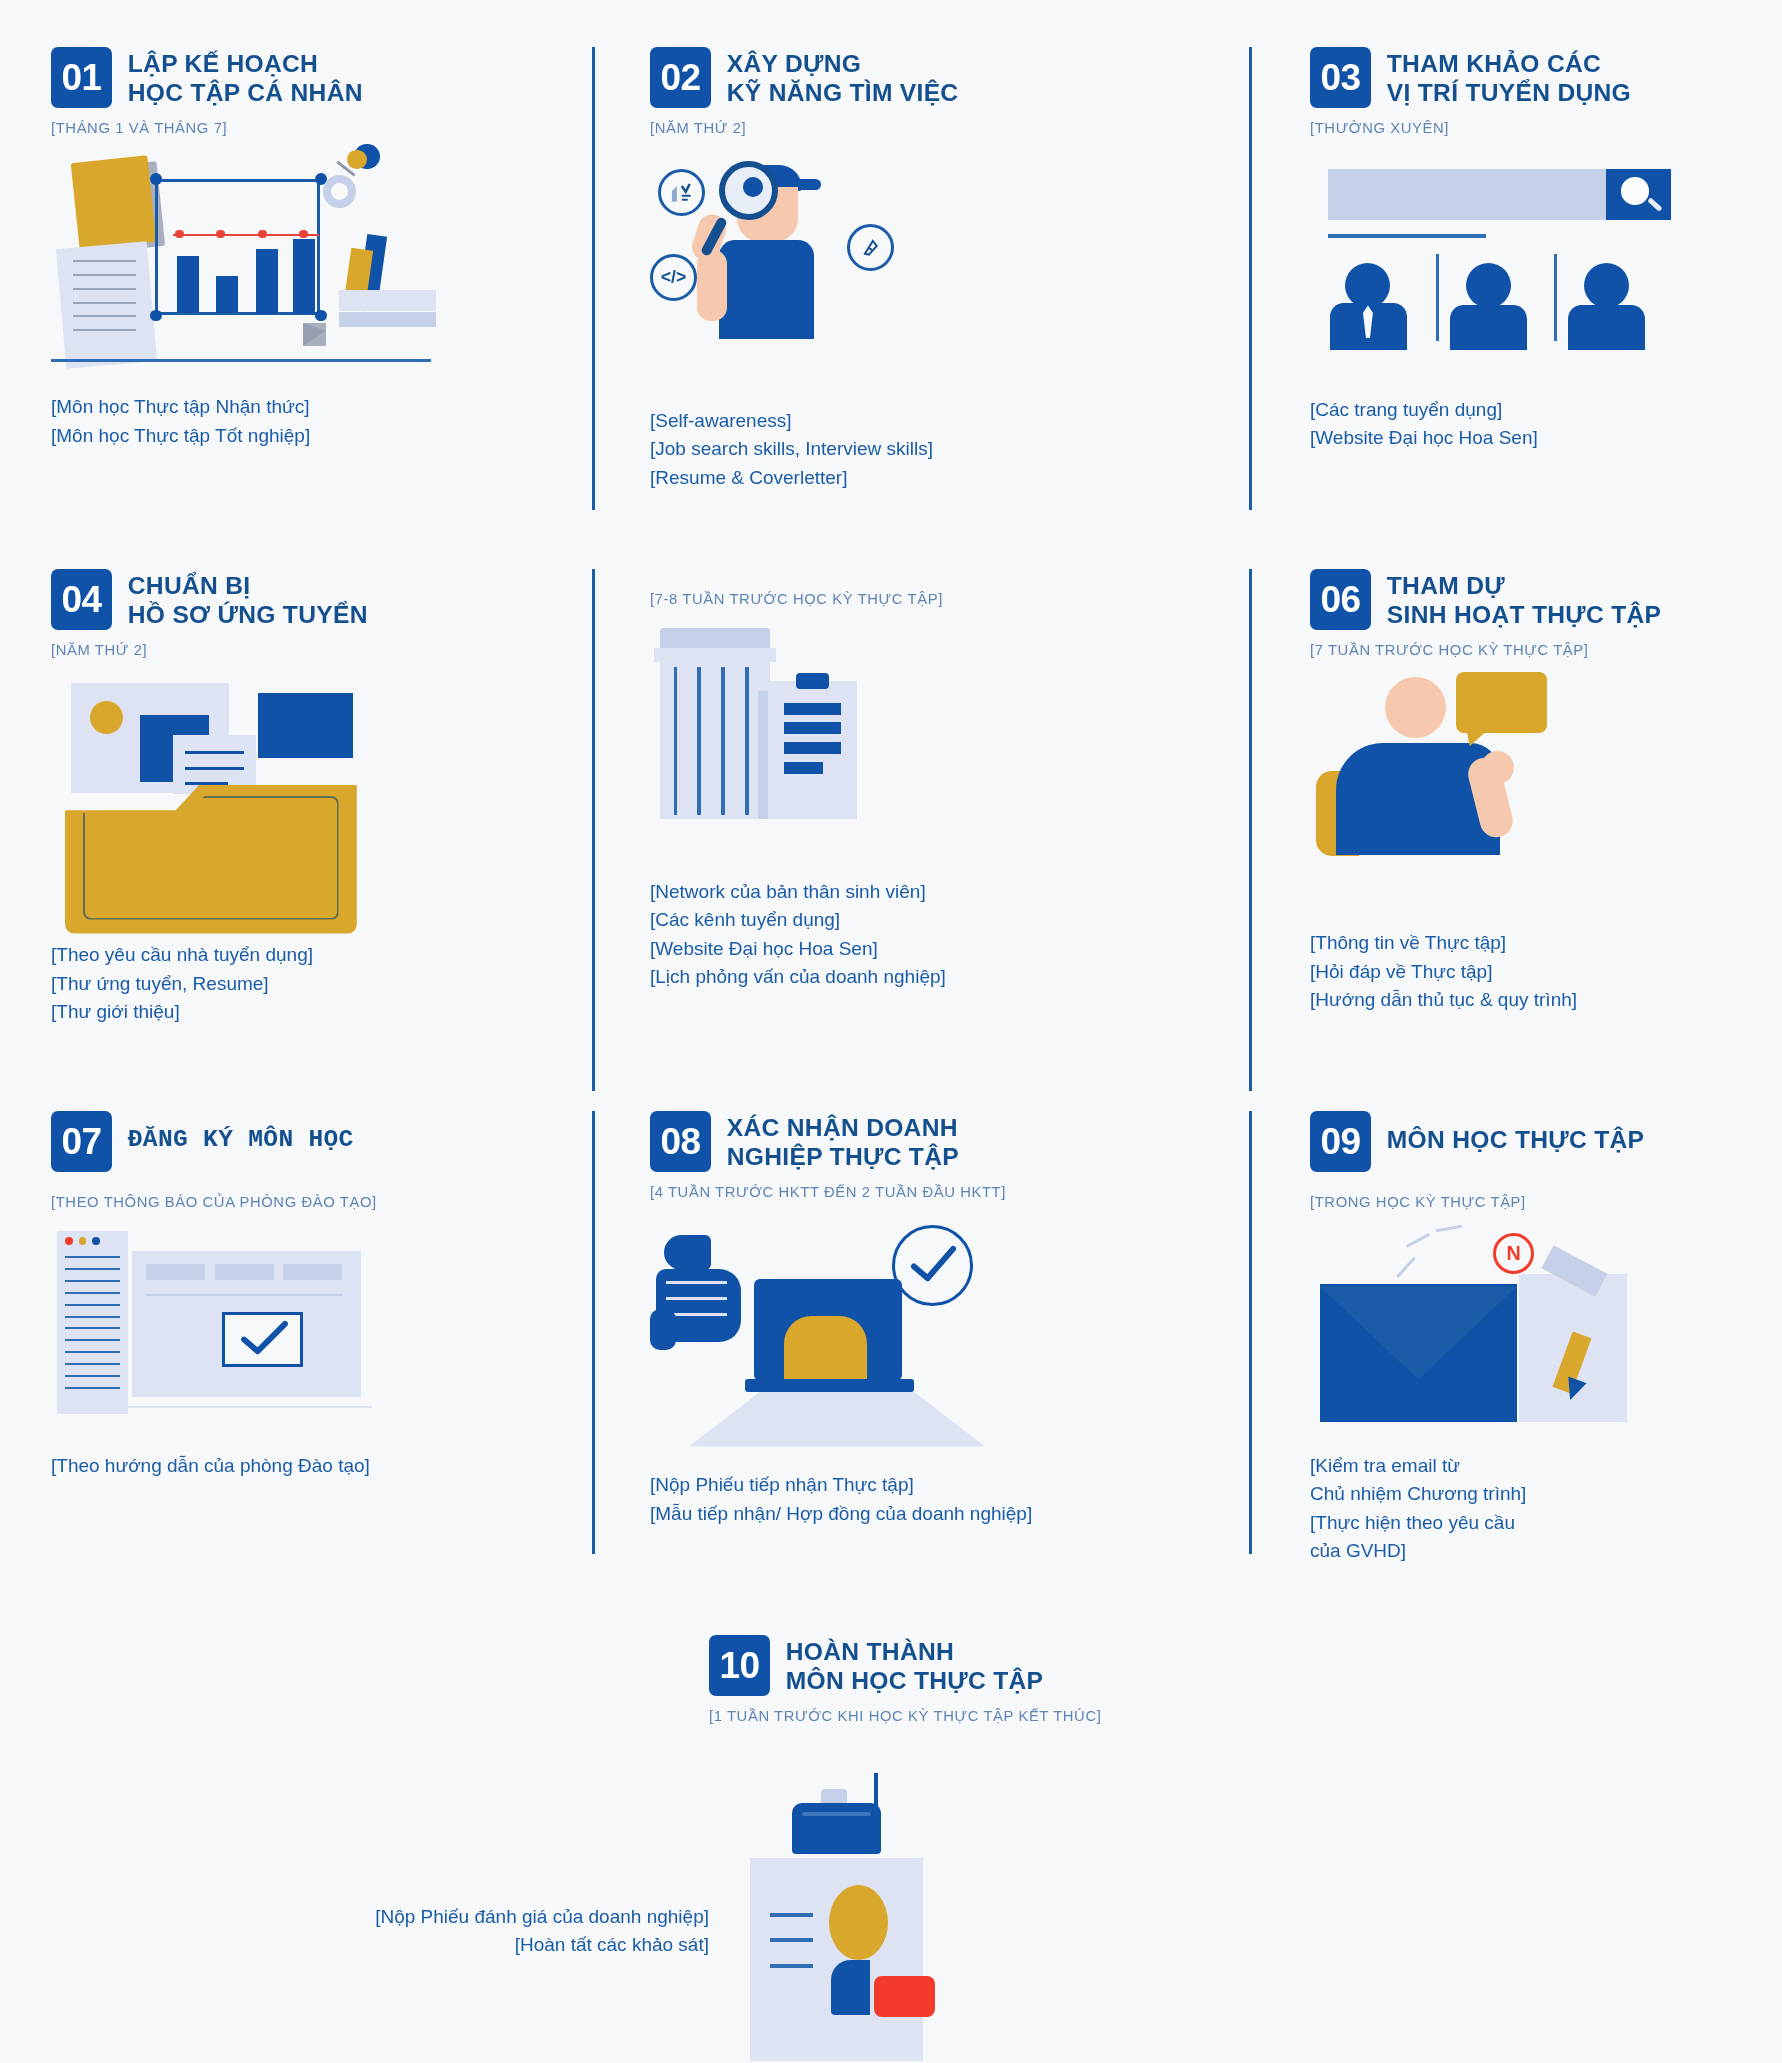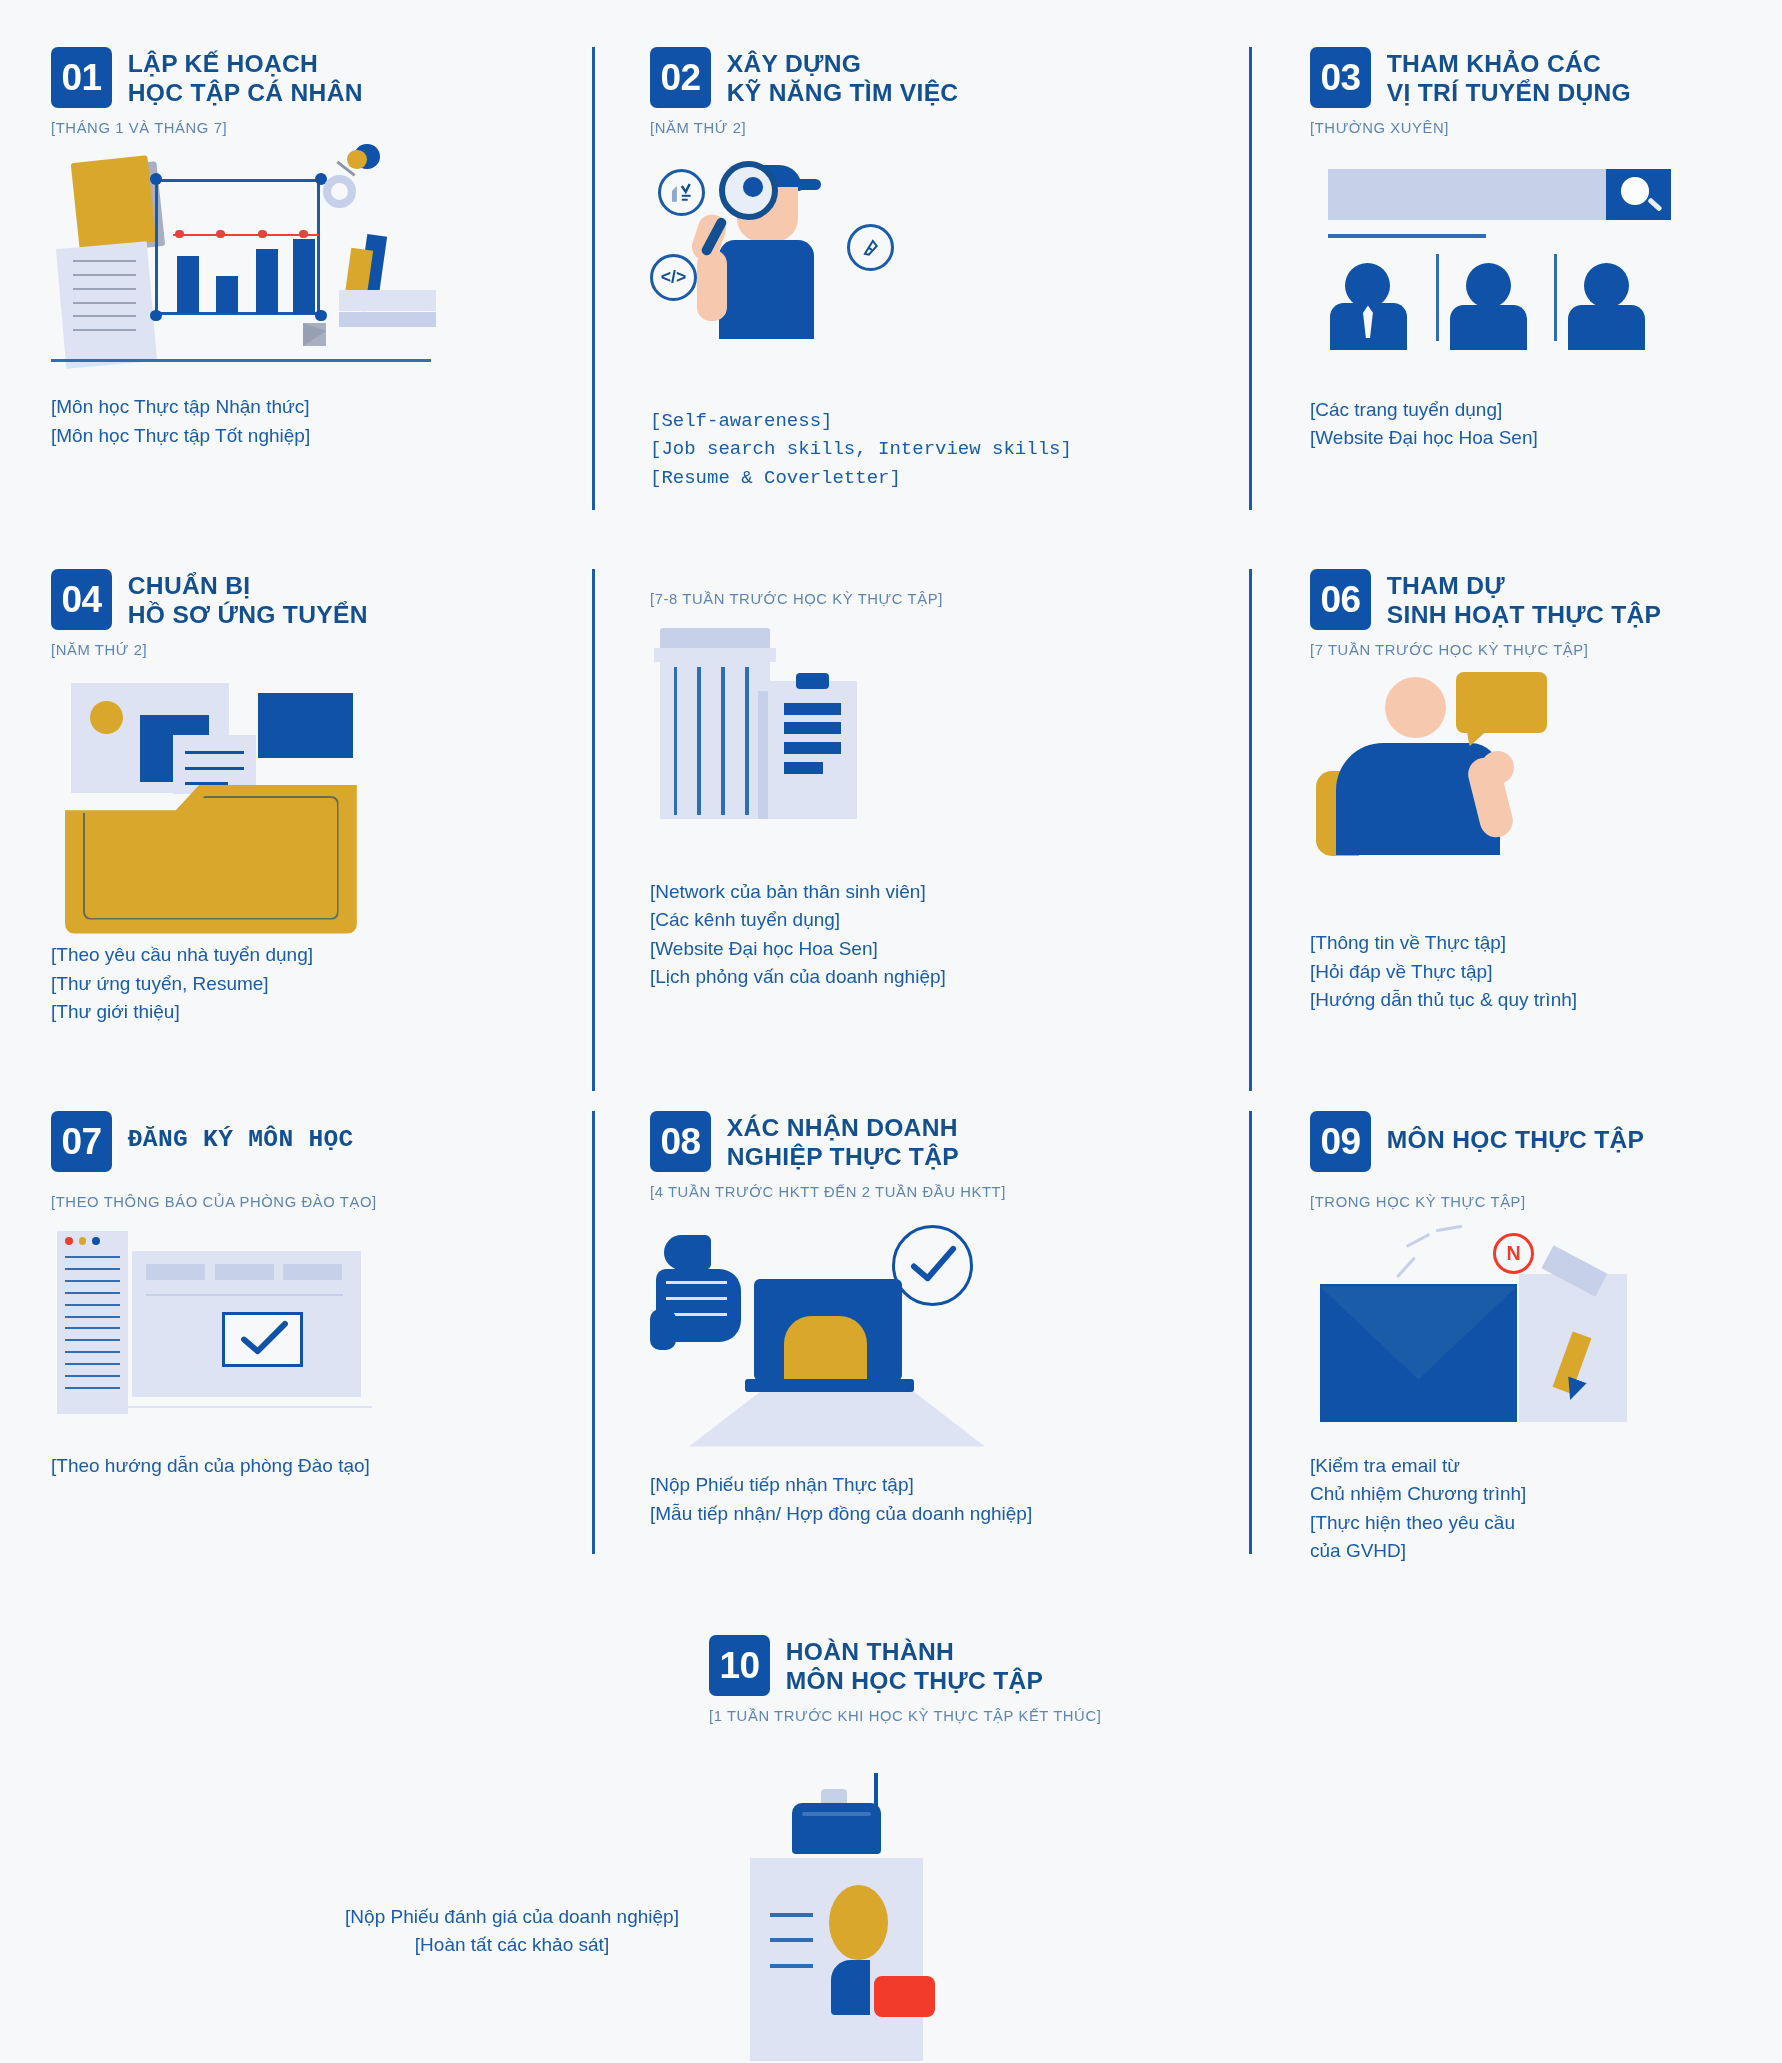--- a/index.html
+++ b/index.html
@@ -162,21 +162,21 @@
       <div class="sq c-skin" style="left:87px; top:31.5px; width:61px; height:55px; border-radius:0 0 23.6px 23.6px;"></div>
       <div class="sq c-blue" style="left:69px; top:85px; width:95px; height:99px; border-radius:15.8px 15.8px 0 0;"></div>
       <div class="sq c-skin" style="left:47px; top:95px; width:29.6px; height:71px; border-radius:13.8px;"></div>
       <div class="sq c-skin" style="left:45px; top:59px; width:27.6px; height:47px; border-radius:13.8px; transform:rotate(18deg);"></div>
 
       <div class="circ" style="left:69px; top:5.9px; width:59px; height:59px; border:6.9px solid #14508f; background:#e8eef8;"></div>
       <div class="sq" style="left:59px; top:61px; width:9.9px; height:41px; background:#14508f; border-radius:4.9px; transform:rotate(28deg);"></div>
       <div class="circ c-blue" style="left:93px; top:21.7px; width:19.7px; height:19.7px;"></div>
     </div>
 
-    <div class="footer" style="margin-top:5.9px;font-family:Liberation Mono, monospace;">[Self-awareness]
+    <div class="footer" style="margin-top:5.9px;">[Self-awareness]
 [Job search skills, Interview skills]
 [Resume &amp; Coverletter]</div>
   </div>
 
   <div class="card" style="left:1310px; top:47px; width:463px;">
     <div class="hdr">
       <div class="numbox">03</div>
       <div class="titlewrap">
         <div class="title">THAM KHẢO CÁC
 VỊ TRÍ TUYỂN DỤNG</div>
@@ -427,17 +427,17 @@
     <div class="sq" style="left:93px; top:39px; width:69px; height:3.9px; background:#3d74bb; border-radius:3px;"></div>
     <div class="sq c-lav" style="left:41px; top:85px; width:173px; height:203px;"></div>
     <div class="sq" style="left:61px; top:140px; width:43px; height:3.9px; background:#2f6db5;"></div>
     <div class="sq" style="left:61px; top:165px; width:43px; height:3.9px; background:#2f6db5;"></div>
     <div class="sq" style="left:61px; top:191px; width:43px; height:3.9px; background:#2f6db5;"></div>
     <div class="circ c-gold" style="left:120px; top:112px; width:59px; height:75px; border-radius:50%;"></div>
     <div class="sq c-blue" style="left:122px; top:187px; width:39px; height:55px; border-radius:19.7px 0 0 3.9px;"></div>
     <div class="sq c-red" style="left:165px; top:203px; width:61px; height:41px; border-radius:7.9px;"></div>
   </div>
 
-  <div class="footer" style="position:absolute; left:315px; top:1903px; width:394px; text-align:center;">[Nộp Phiếu đánh giá của doanh nghiệp]
+  <div class="footer" style="position:absolute; left:315px; top:1903px; width:394px; text-align:right;">[Nộp Phiếu đánh giá của doanh nghiệp]
 [Hoàn tất các khảo sát]</div>
 
 </div>
 
 
 </body></html>

